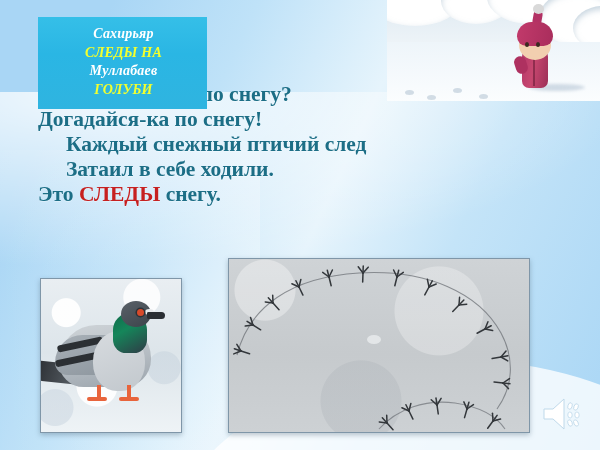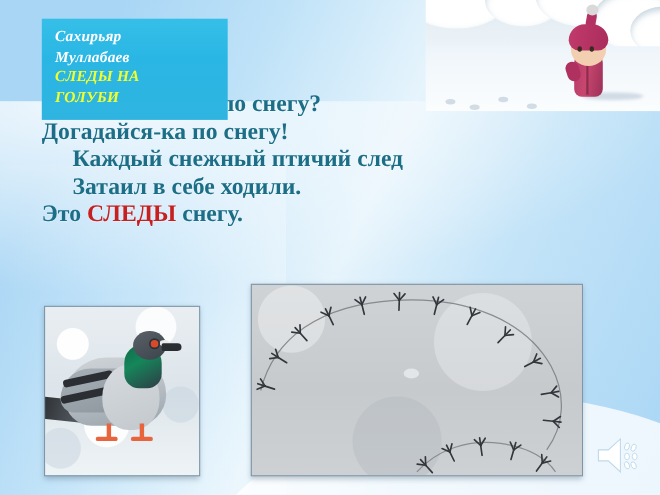--- a/index.html
+++ b/index.html
@@ -142,20 +142,21 @@
     box-sizing: border-box;
     z-index: 6;
   }
   .title-box .line {
     font-family: "Liberation Serif", serif;
     font-weight: bold;
     font-style: italic;
     font-size: 14px;
     line-height: 1.33;
     letter-spacing: 0.2px;
+    text-align: center;
   }
   .title-box .author { color: #ffffff; }
   .title-box .work   { color: #f2ff2e; }
 
   
   .poem {
     position: absolute;
     left: 38px;
     top: 82px;
     width: 540px;
@@ -327,22 +328,22 @@
     <div class="sg-eye l"></div>
     <div class="sg-eye r"></div>
     <div class="sg-track" style="left:18px;  top:90px;"></div>
     <div class="sg-track" style="left:40px;  top:95px;"></div>
     <div class="sg-track" style="left:66px;  top:88px;"></div>
     <div class="sg-track" style="left:92px;  top:94px;"></div>
   </div>
 
   <div class="title-box">
     <div class="line author">Сахирьяр</div>
+    <div class="line work">СЛЕДЫ НА</div>
     <div class="line author">Муллабаев</div>
-    <div class="line work">СЛЕДЫ НА</div>
     <div class="line work">ГОЛУБИ</div>
   </div>
 
   <div class="poem">
     <div class="pl">Кто расхаживал по снегу?</div>
     <div class="pl">Догадайся-ка по снегу!</div>
     <div class="pl indent">Каждый снежный птичий след</div>
     <div class="pl indent">Затаил в себе ходили.</div>
     <div class="pl"><span>Это </span><span class="accent">СЛЕДЫ</span><span> снегу.</span></div>
   </div>

